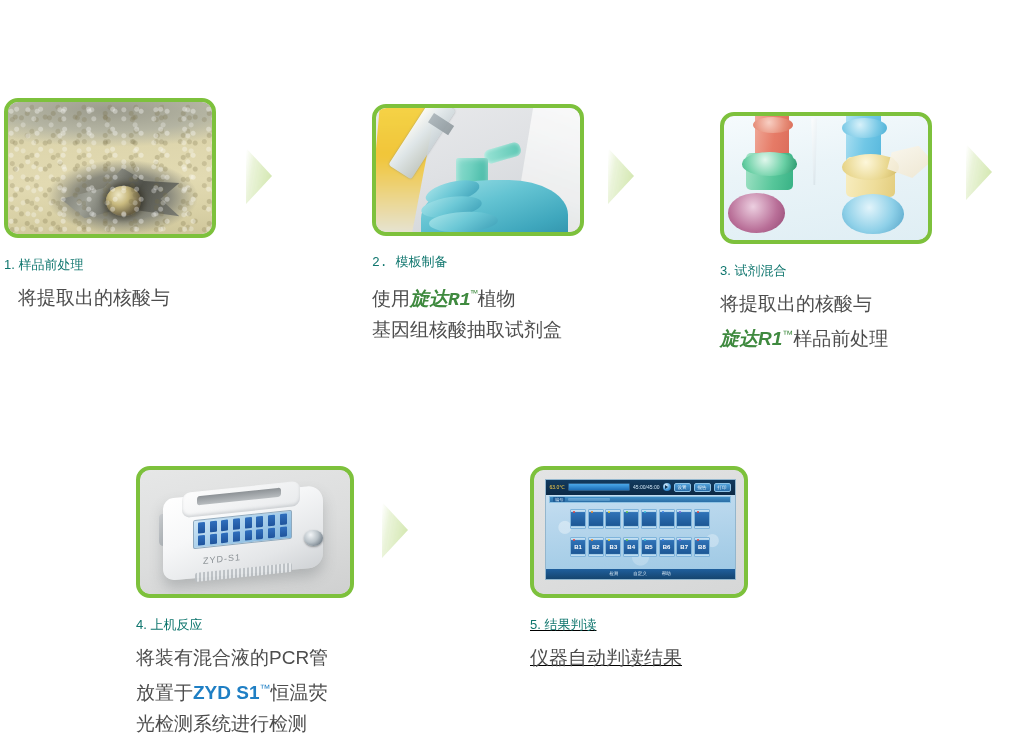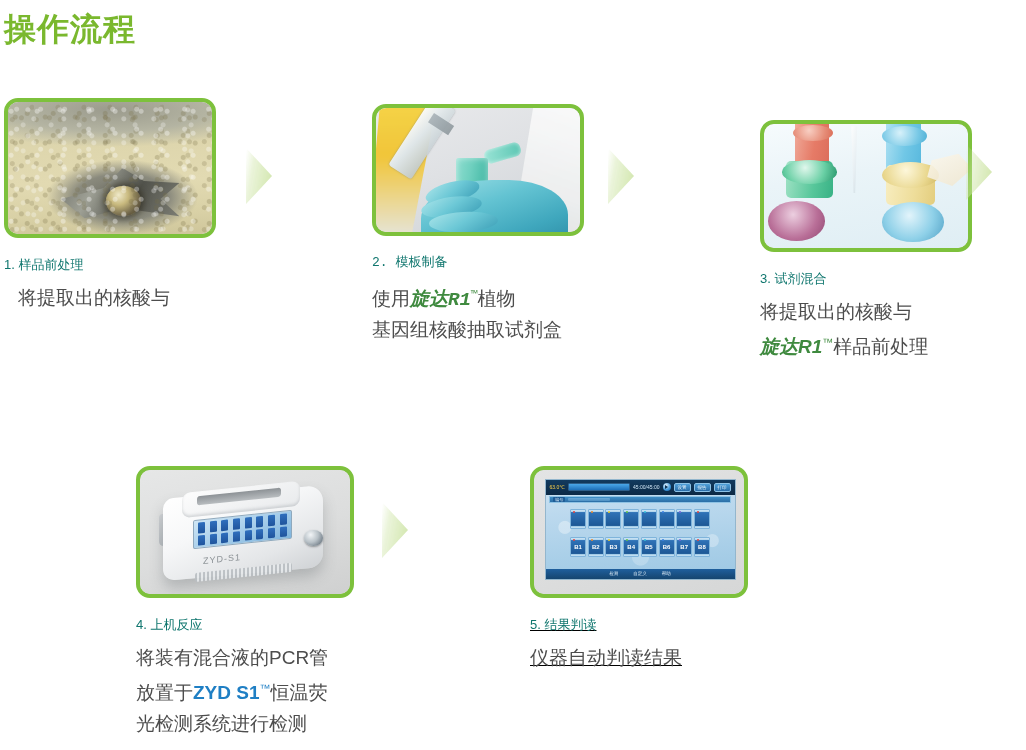--- a/index.html
+++ b/index.html
@@ -298,21 +298,20 @@
       radial-gradient(circle at 88% 60%, rgba(255,255,255,.30) 0 6px, rgba(0,0,0,0) 7px),
       radial-gradient(circle at 50% 85%, rgba(255,255,255,.22) 0 8px, rgba(0,0,0,0) 9px);
     pointer-events:none;
   }
 </style>
 </head>
 <body>
 
 <div class="page">
 
-  <div class="page-title">操作流程</div>
 
   <div class="step" style="left:4px;top:98px;">
     <div class="card" style="width:212px;height:140px;">
       <div class="photo ph1">
         <div class="blade"></div>
         <div class="blade-hub"></div>
       </div>
     </div>
     <div class="caption">
       <div class="cap-head">1. 样品前处理</div>
@@ -343,21 +342,21 @@
       <div class="cap-head">2. 模板制备</div>
       <div class="cap-body">
         <div class="cap-line"><span>使用</span><span class="brand-green">旋达R1</span><span class="brand-green tm">™</span><span>植物</span></div>
         <div class="cap-line">基因组核酸抽取试剂盒</div>
       </div>
     </div>
   </div>
 
   <div class="arrow" style="left:608px;top:148px;"></div>
 
-  <div class="step" style="left:720px;top:120px;margin-left:40px;">
+  <div class="step" style="left:720px;top:112px;">
     <div class="card" style="width:212px;height:132px;">
       <div class="photo ph3">
         <div class="tube3 t-red"></div>
         <div class="tube3 t-blue-top"></div>
         <div class="tip3"></div>
         <div class="cap3 t-red-cap"></div>
         <div class="cap3 t-blue-cap"></div>
         <div class="tube3 t-green"></div>
         <div class="cap3 t-green-cap"></div>
         <div class="tube3 t-yellow"></div>

